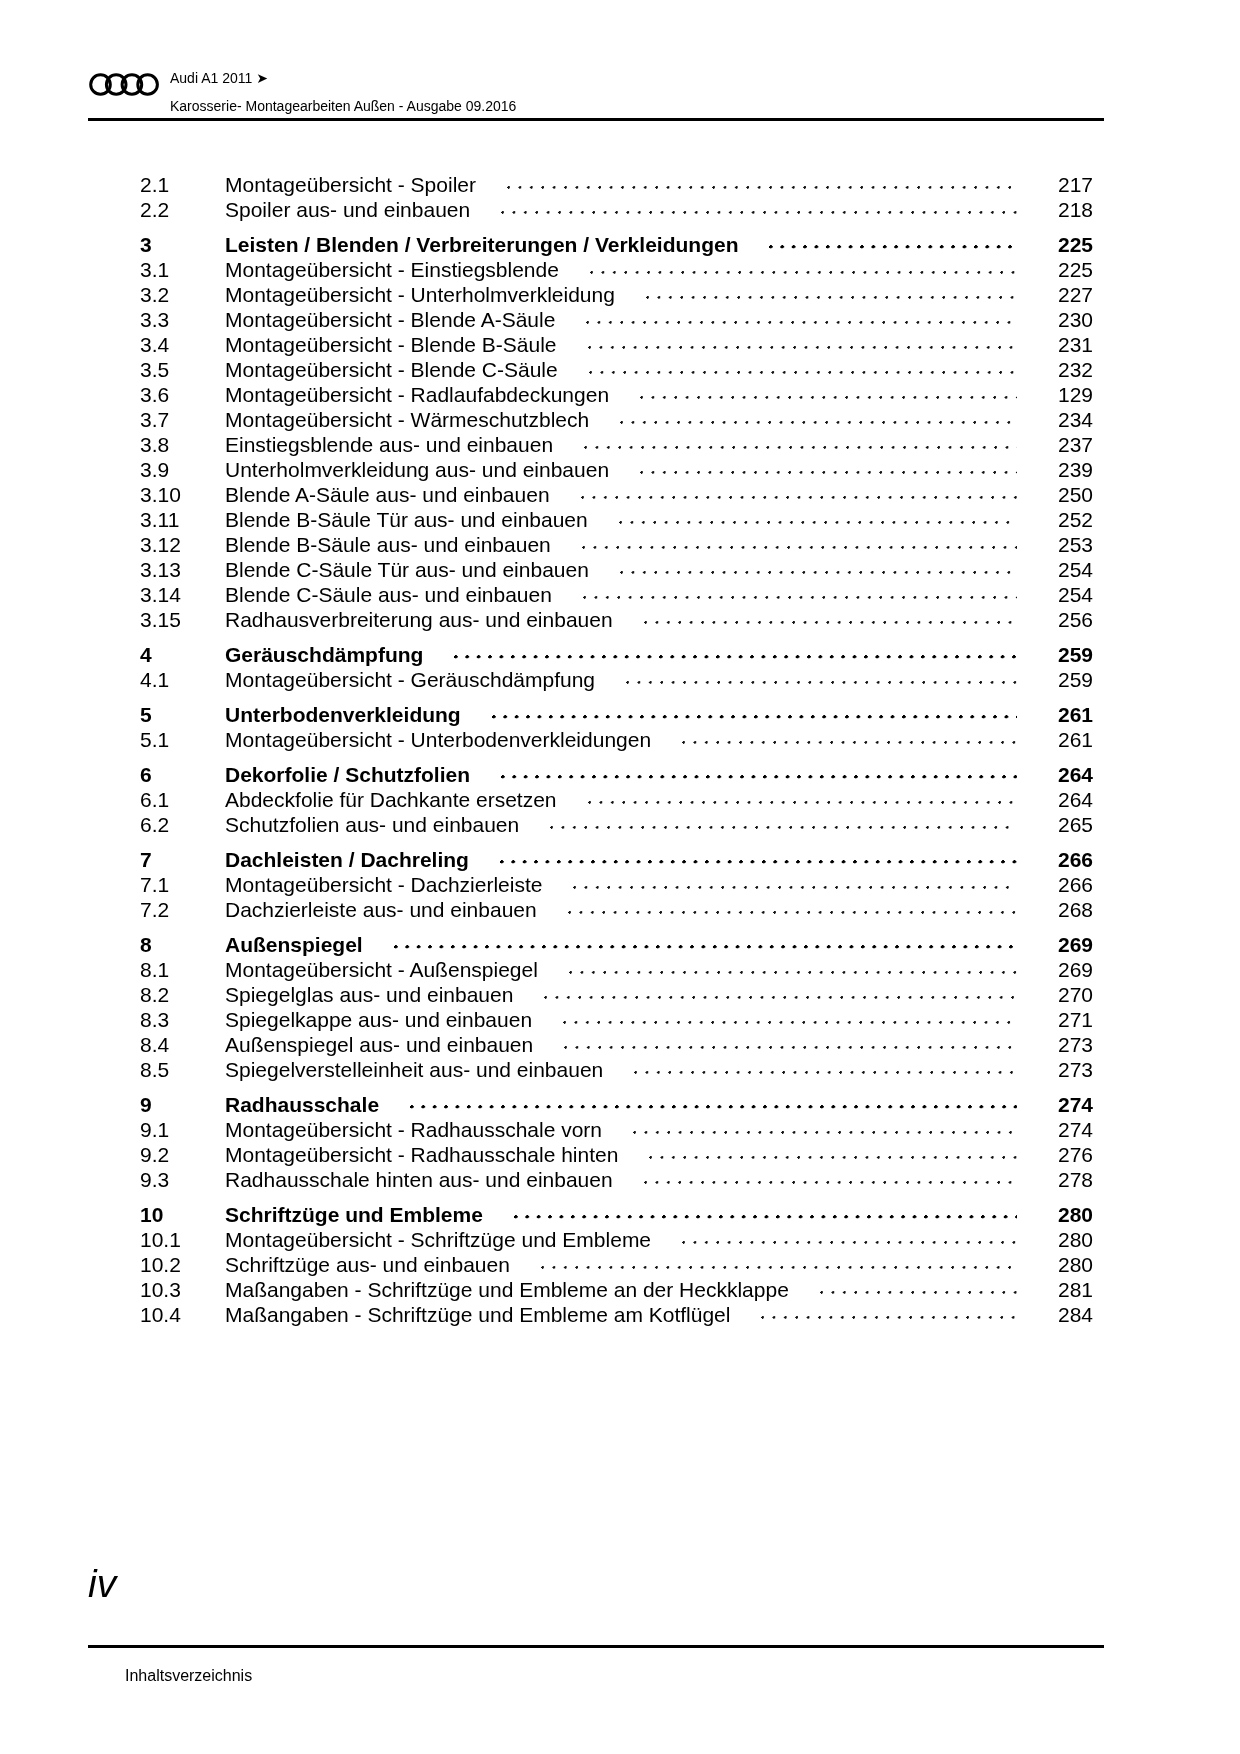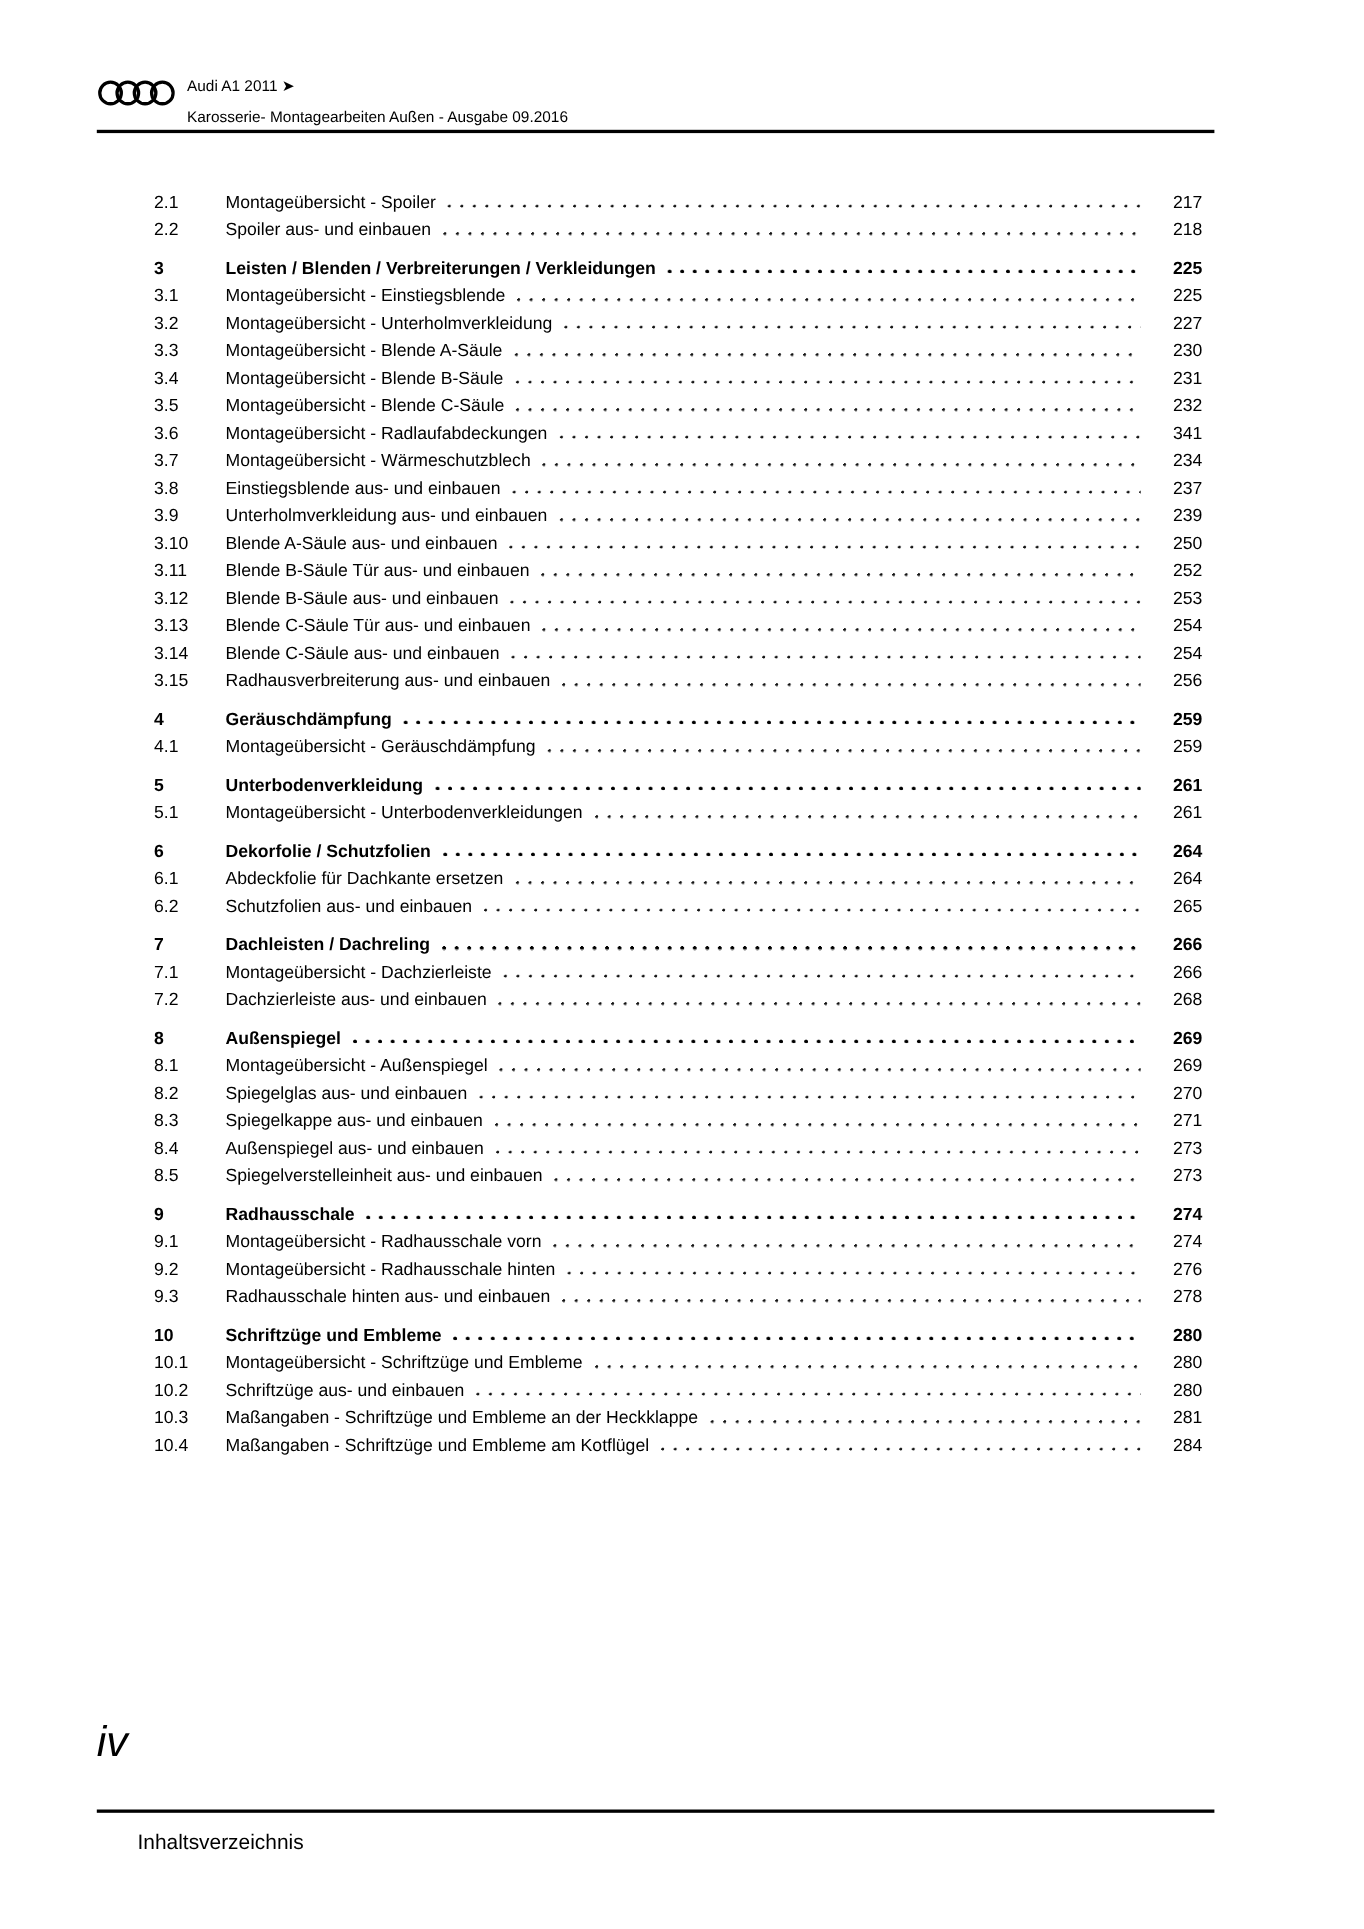--- a/index.html
+++ b/index.html
@@ -7,38 +7,38 @@
     width:1240px;height:1754px;position:relative;overflow:hidden;
     font-family:"Liberation Sans","DejaVu Sans",sans-serif;color:#000;
   }
   
   .logo{position:absolute;left:89px;top:71px;width:70px;height:27px;}
   .htext{position:absolute;left:170px;top:64px;font-size:14px;line-height:28px;white-space:nowrap;}
   .rule{position:absolute;left:88px;width:1016px;background:#000;}
   .header-rule{top:118px;height:3px;}
   
   #toc{position:absolute;left:140px;top:172px;width:953px;}
-  .toc-row{display:flex;height:25px;line-height:25px;font-size:16px;}
+  .toc-row{display:flex;height:25px;line-height:25px;font-size:21px;gap:20px;}
   .toc-row.section{font-weight:700;margin-top:10px;}
   .num{flex:none;width:65px;}
   .title{flex:none;white-space:nowrap;}
   .leader{
     flex:1;height:25px;margin:0 8px 0 9px;min-width:20px;
     background-image:radial-gradient(circle at 1.6px 1.6px,#141414 1.25px,transparent 1.55px);
     background-size:11.4px 3.4px;background-repeat:repeat-x;background-position:2px 14px;
   }
   .section .leader{
     background-image:radial-gradient(circle at 1.8px 1.8px,#000 1.55px,transparent 1.85px);
     background-size:11.4px 4px;background-position:2px 13px;
   }
   .pg{flex:none;width:48px;text-align:right;}
   
   .footer-rule{top:1645px;height:3px;}
   .roman{position:absolute;left:88px;top:1567px;font-size:39px;line-height:34px;font-style:italic;}
-  .flabel{position:absolute;left:125px;top:1666px;font-size:19px;line-height:20px;}
+  .flabel{position:absolute;left:125px;top:1666px;font-size:16px;line-height:20px;}
 </style>
 </head>
 <body>
 
 <div class="page">
 
   <header>
     <span class="logo">
       <svg viewBox="0 0 70 27" width="70" height="27" aria-hidden="true">
         <g fill="none" stroke="#000" stroke-width="3">
@@ -110,21 +110,21 @@
       <span class="num">3.5</span>
       <span class="title">Montageübersicht - Blende C-Säule</span>
       <span class="leader"></span>
       <span class="pg">232</span>
     </div>
 
     <div class="toc-row">
       <span class="num">3.6</span>
       <span class="title">Montageübersicht - Radlaufabdeckungen</span>
       <span class="leader"></span>
-      <span class="pg">341</span>
+      <span class="pg">129</span>
     </div>
 
     <div class="toc-row">
       <span class="num">3.7</span>
       <span class="title">Montageübersicht - Wärmeschutzblech</span>
       <span class="leader"></span>
       <span class="pg">234</span>
     </div>
 
     <div class="toc-row">

